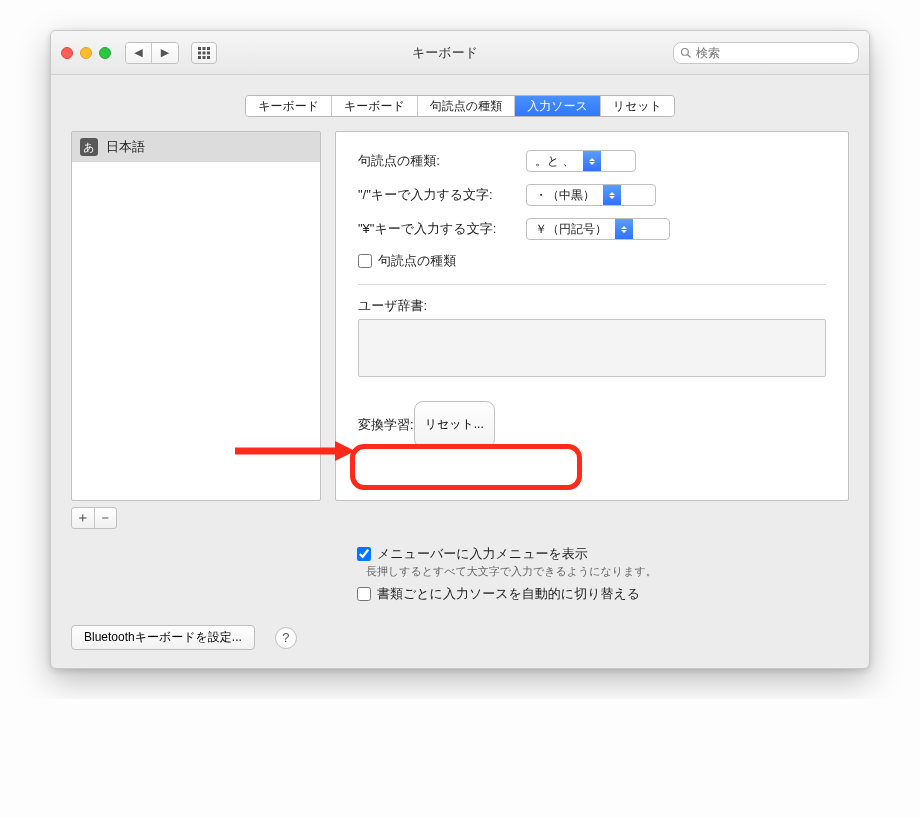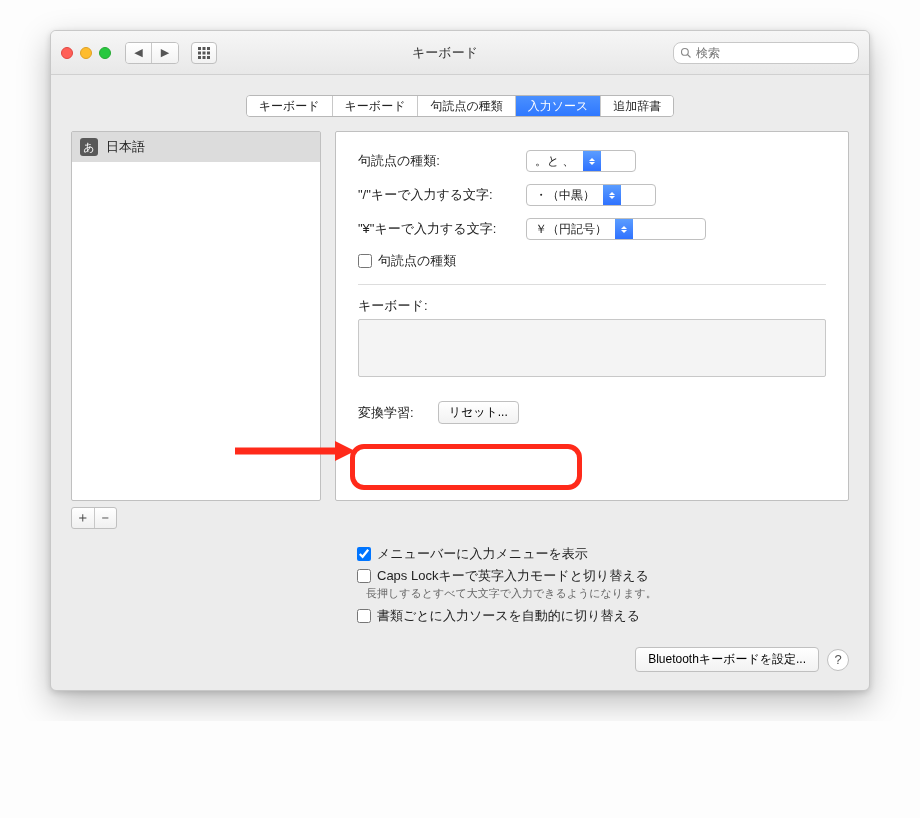--- a/index.html
+++ b/index.html
@@ -67,30 +67,30 @@
   .dd .ddtext{ padding:0 8px; font-size:12px; }
   .dd .ddcap { width:18px; background:linear-gradient(#5b9dff,#2f72ff); display:flex;flex-direction:column;align-items:center;justify-content:center;gap:1px; align-self:stretch;}
   .dd .ddcap::before,.dd .ddcap::after{content:"";width:0;height:0;border-left:3px solid transparent;border-right:3px solid transparent;}
   .dd .ddcap::before{border-bottom:3px solid #fff;}
   .dd .ddcap::after{border-top:3px solid #fff;}
   .chk { display:flex;align-items:center;gap:6px;font-size:13px;}
   .chk input{width:14px;height:14px;}
   hr { border:none;border-top:1px solid #ddd; margin:14px 0 12px;}
   .dictbox { border:1px solid #c8c8c8; background:#f4f4f4; height:58px; border-radius:2px;margin-top:4px;}
   .dictlabel{ font-size:13px; }
-  .resetrow{ display:flex;align-items:center;gap:24px;margin-top:24px;}
-  .resetbtn { border:1px solid #c0c0c0; border-radius:4px; padding:2px 10px; background:linear-gradient(#fff,#f2f2f2); font-size:12px;}
+  .resetrow{ display:flex;align-items:center;gap:0;margin-top:24px;}
+  .resetbtn { border:1px solid #c0c0c0; border-radius:9px; padding:14px 10px; background:linear-gradient(#fff,#f2f2f2); font-size:12px;}
   .callout { position:absolute; border:5px solid #ff2a1a; border-radius:14px; left:14px; bottom:10px; width:232px; height:46px; pointer-events:none;}
   .arrow { position:absolute; left:-120px; bottom:24px; width:120px; height:20px; pointer-events:none;}
 
   .lower { padding:4px 30px 8px 296px; }
   .lower .chk{padding:2px 10px;}
   .hint { font-size:11px; color:#666; padding-left:19px; margin-top:-1px; margin-bottom:4px;}
 
-  .footer { display:flex; justify-content:flex-end; align-items:center; gap:8px; padding:12px 20px 18px;}
+  .footer { display:flex; align-items:center; gap:20px; padding:12px 20px 18px;}
   .footbtn { border:1px solid #c0c0c0; border-radius:4px; padding:3px 12px; background:linear-gradient(#fff,#f2f2f2); font-size:12px;}
   .helpbtn { width:22px;height:22px;border-radius:50%;border:1px solid #c0c0c0;background:#fff;display:flex;align-items:center;justify-content:center;font-size:13px;color:#555;}
 </style>
 </head>
 <body>
 
 <div class="window">
   <div class="titlebar">
     <div class="traffic">
       <div class="dot red"></div>
@@ -132,21 +132,21 @@
       <div class="tab">
           <span>キーボード</span>
         </div>
       <div class="tab">
           <span>句読点の種類</span>
         </div>
       <div class="tab active">
           <span>入力ソース</span>
         </div>
       <div class="tab">
-          <span>追加辞書</span>
+          <span>リセット</span>
         </div>
     </div>
   </div>
 
   <div class="content">
     <div class="sidebar">
       <div class="listbox">
         <div class="sideitem">
           <div class="sideicon">
               <span>あ</span>
@@ -170,31 +170,31 @@
       </div>
       <div class="row">
         <label class="right">"/"キーで入力する文字:</label>
         <div class="dd" style="width:130px">
           <span class="ddtext">・（中黒）</span>
           <span class="ddcap"></span>
         </div>
       </div>
       <div class="row">
         <label class="right">"¥"キーで入力する文字:</label>
-        <div class="dd" style="width:180px">
+        <div class="dd" style="width:144px">
           <span class="ddtext">￥（円記号）</span>
           <span class="ddcap"></span>
         </div>
       </div>
       <div class="chk">
         <input type="checkbox" style="">
         <span>句読点の種類</span>
       </div>
       <hr>
-      <div class="dictlabel">キーボード:</div>
+      <div class="dictlabel">ユーザ辞書:</div>
       <div class="dictbox"></div>
 
       <div class="resetrow">
         <span>変換学習:</span>
         <button class="resetbtn"><span>リセット...</span></button>
       </div>
 
       <div class="callout">
         <svg class="arrow" viewBox="0 0 120 20">
           <line x1="0" y1="10" x2="100" y2="10" stroke="#ff2a1a" stroke-width="7"></line>
@@ -202,24 +202,20 @@
         </svg>
       </div>
     </div>
   </div>
 
   <div class="lower">
     <div class="chk">
       <input type="checkbox" checked="" style="">
       <span>メニューバーに入力メニューを表示</span>
     </div>
-    <div class="chk">
-      <input type="checkbox" style="">
-      <span>Caps Lockキーで英字入力モードと切り替える</span>
-    </div>
     <div class="hint">長押しするとすべて大文字で入力できるようになります。</div>
     <div class="chk">
       <input type="checkbox" style="">
       <span>書類ごとに入力ソースを自動的に切り替える</span>
     </div>
   </div>
 
   <div class="footer">
     <button class="footbtn"><span>Bluetoothキーボードを設定...</span></button>
     <div class="helpbtn">?</div>

